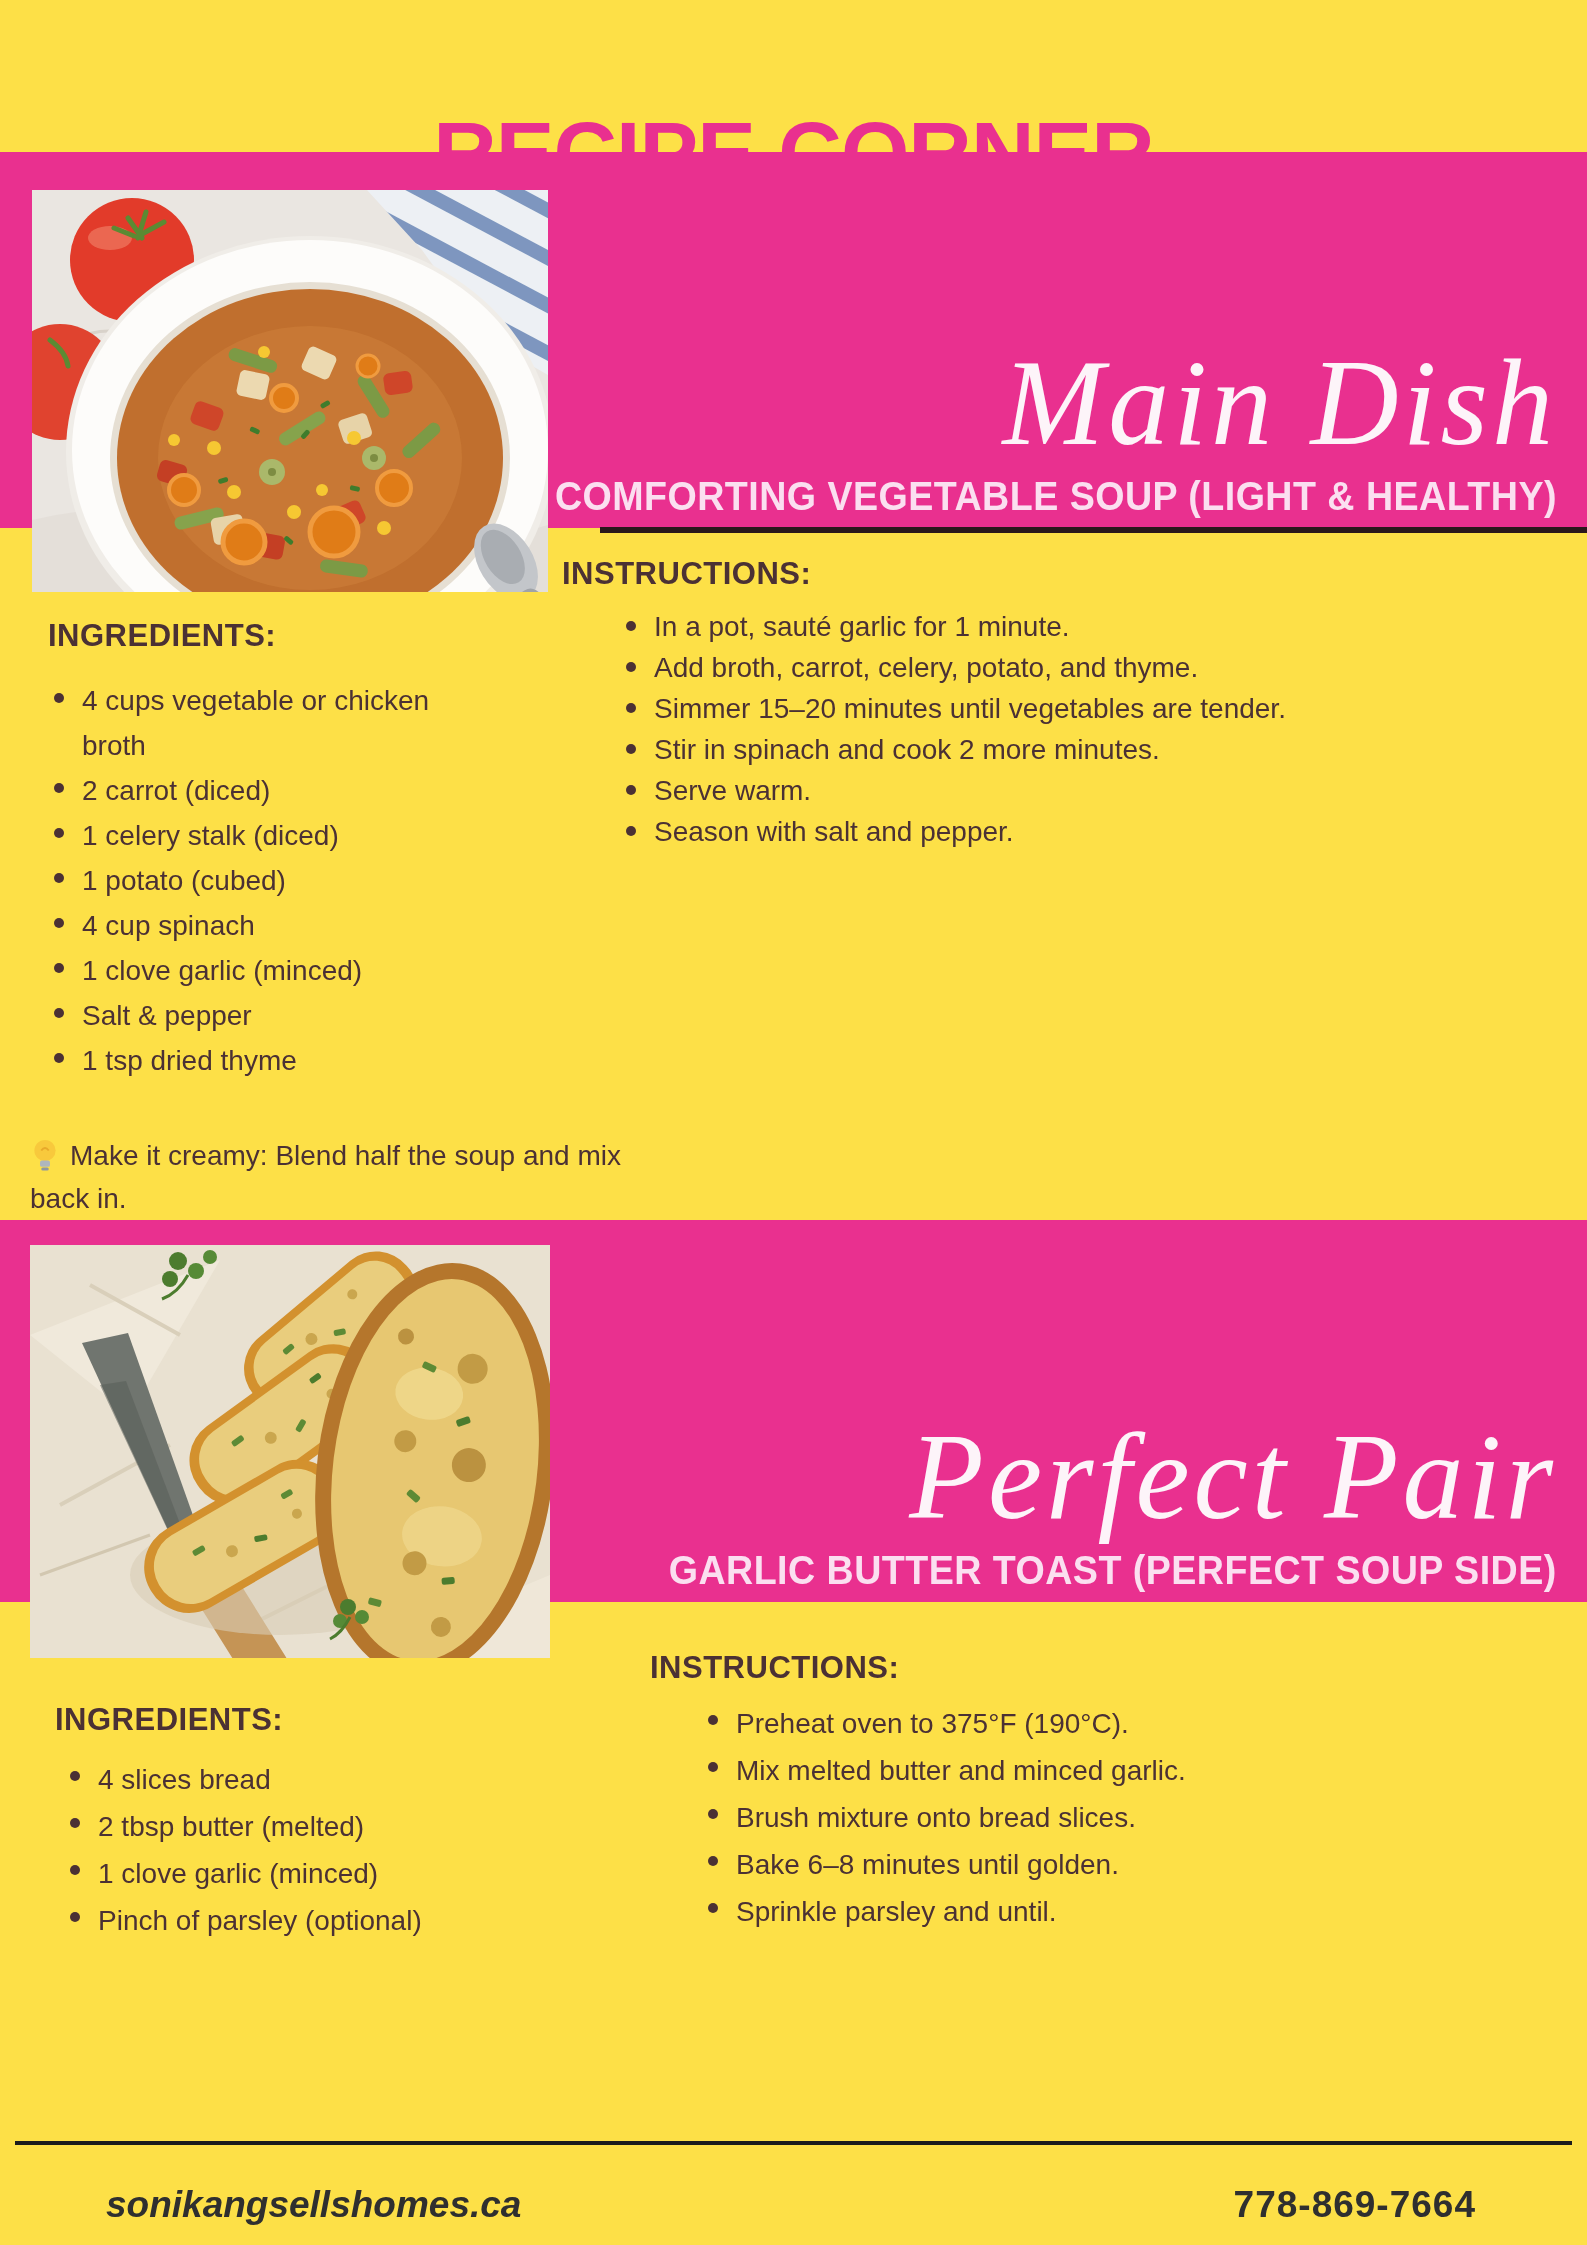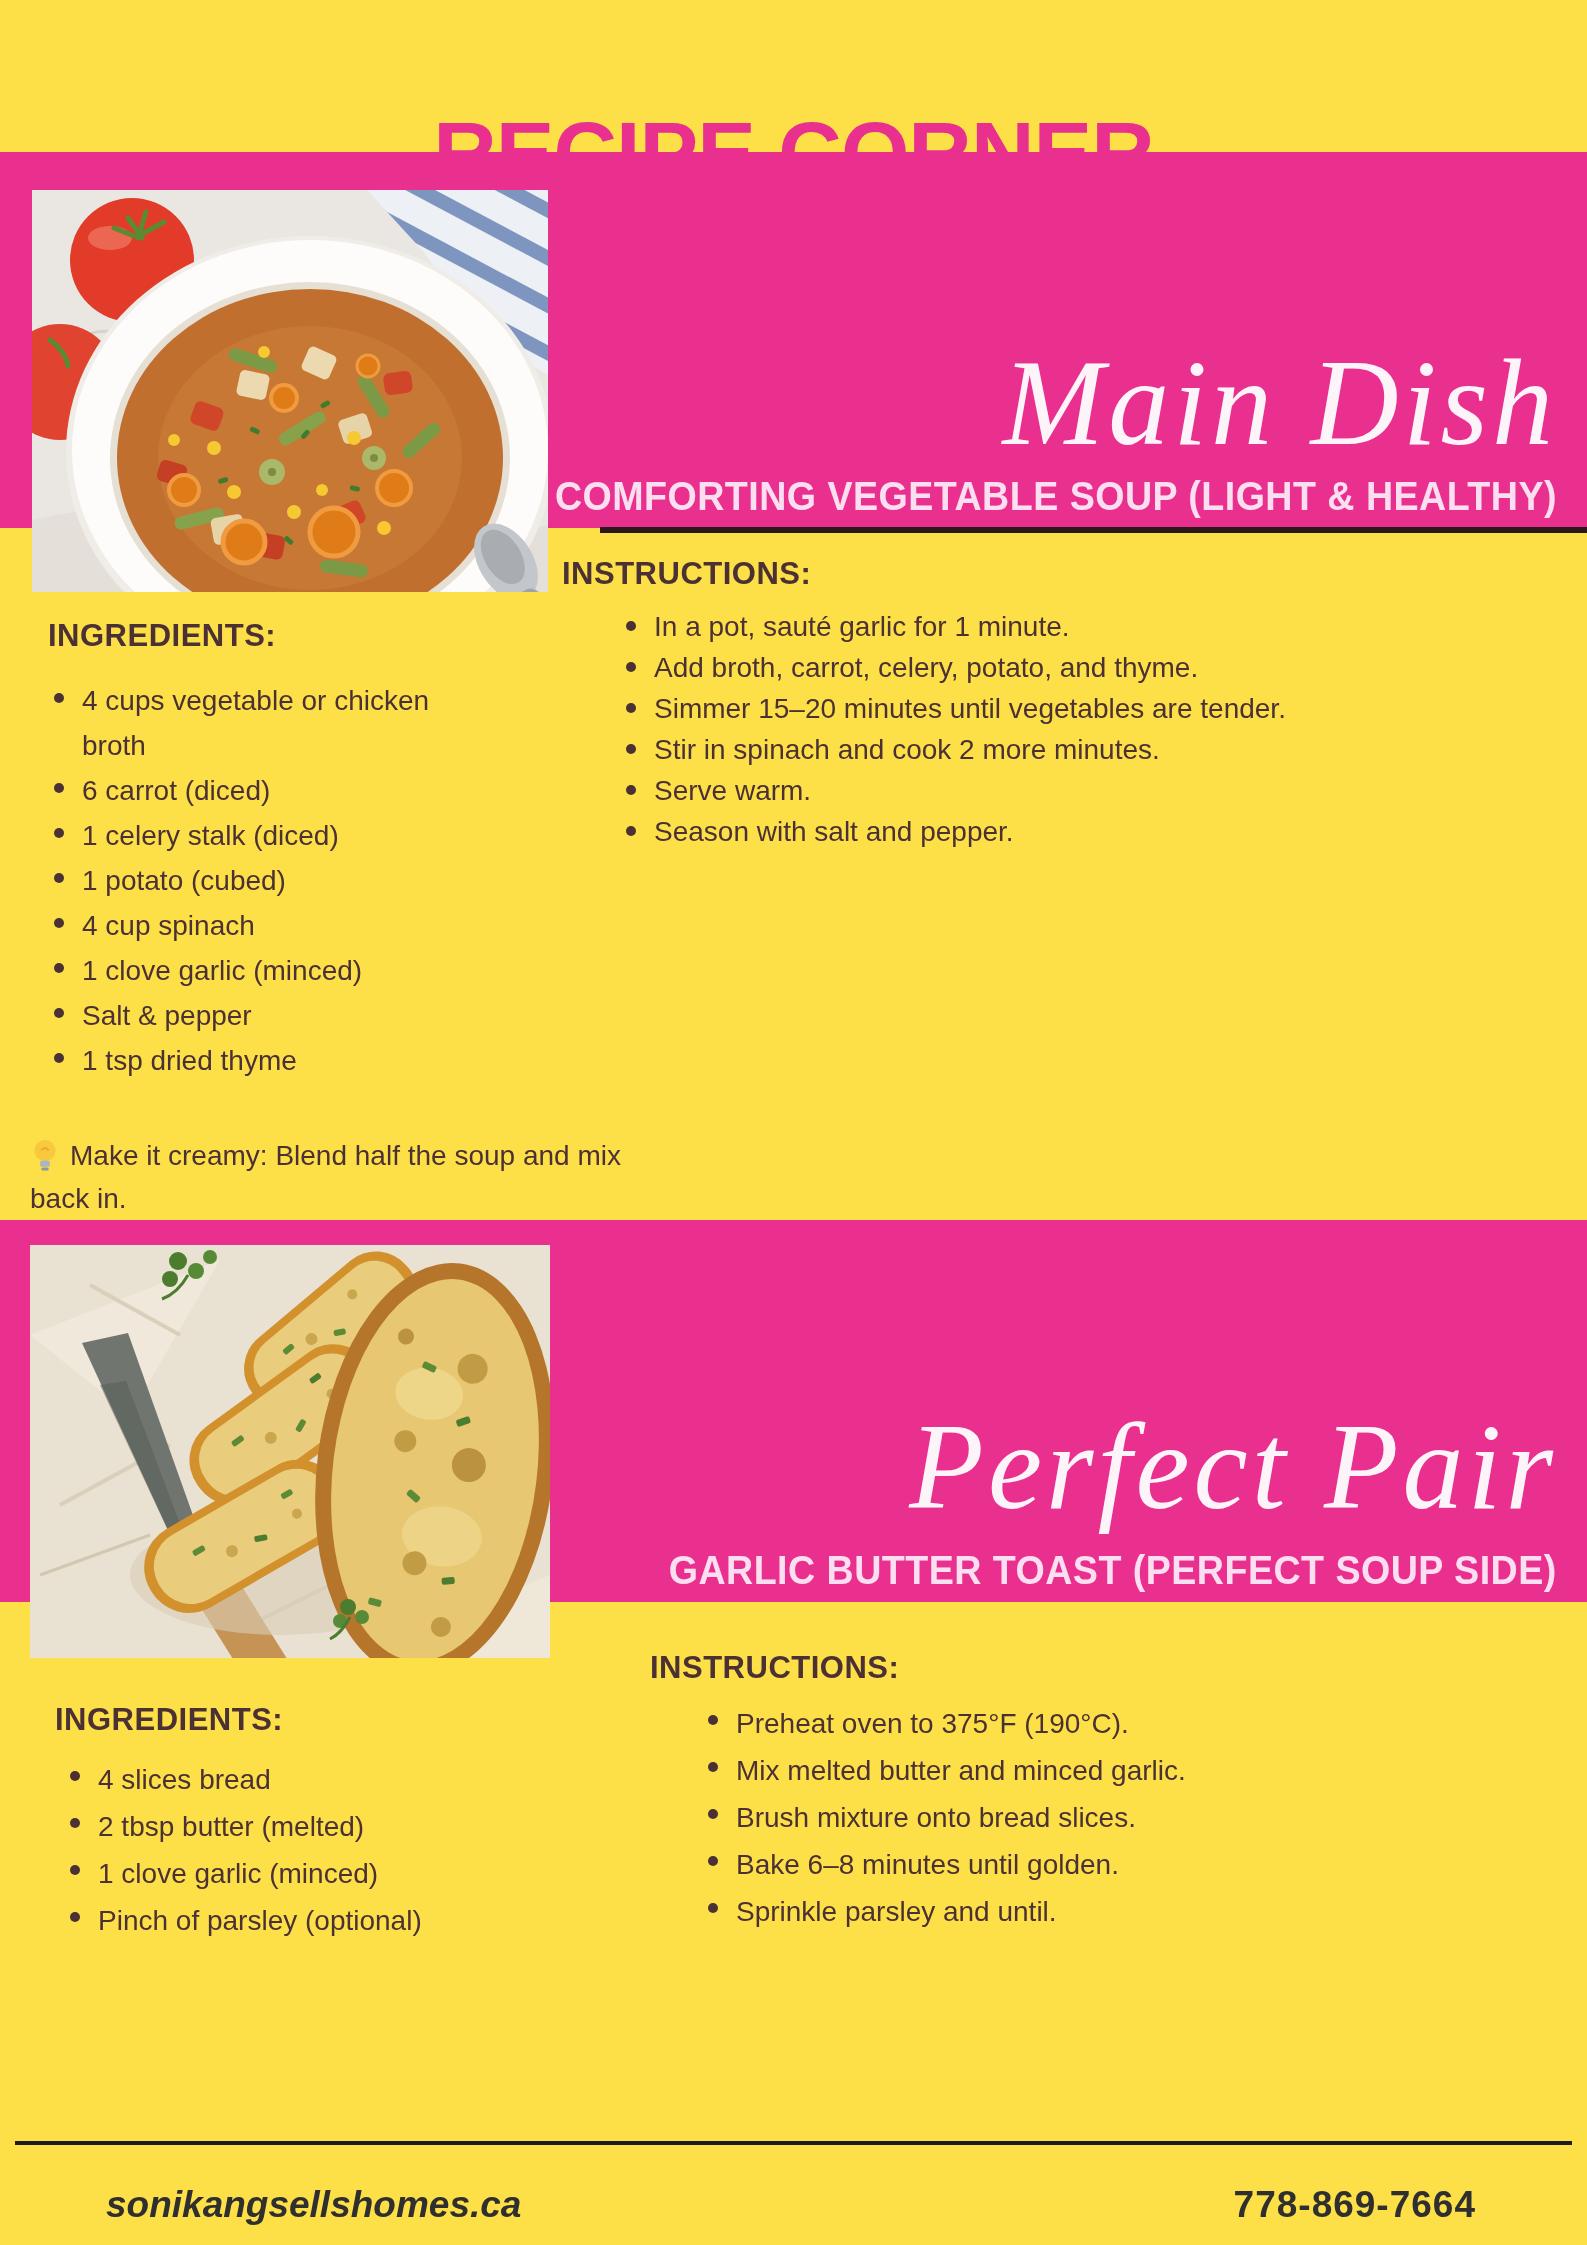--- a/index.html
+++ b/index.html
@@ -10,21 +10,21 @@
         font-weight:bold;font-size:88px;line-height:1;color:var(--pink,#E9308F);letter-spacing:-1px;}
 
   .band{position:absolute;left:0;width:100%;background:var(--pink,#E9308F);}
   .band-1{top:152px;height:376px;}
   .band-2{top:1220px;height:382px;}
 
   .script-title{position:absolute;right:30px;font-family:"Liberation Serif",serif;
         font-style:italic;color:#fdf4f9;font-size:122px;line-height:1;white-space:nowrap;
         letter-spacing:4px;}
   .band-1 .script-title{bottom:64px;}
-  .band-2 .script-title{bottom:74px;}
+  .band-2 .script-title{bottom:64px;}
 
   .band-subtitle{position:absolute;right:30px;bottom:9px;color:var(--subtitle-text,#FBDFF0);
         font-weight:bold;font-size:40px;letter-spacing:0.5px;white-space:nowrap;
         transform:scaleX(0.94);transform-origin:100% 50%;}
 
   .rule-1{position:absolute;top:527px;left:600px;right:0;height:6px;background:var(--rule-dark,#2A181B);}
 
   .photo{position:absolute;margin:0;padding:0;}
   .photo svg{display:block;width:100%;height:100%;}
   .photo-1{left:32px;top:190px;width:516px;height:402px;}
@@ -146,21 +146,21 @@
         <ellipse cx="474" cy="372" rx="27" ry="42" fill="#c3c6ca"></ellipse>
         <ellipse cx="474" cy="366" rx="18" ry="30" fill="#a9adb2"></ellipse>
         <rect x="462" y="406" width="24" height="90" rx="11" fill="#9fa3a8"></rect>
       </g>
     </svg>
   </figure>
 
   <h2 class="col-heading ing1-h">INGREDIENTS:</h2>
   <ul class="rlist ing1-list">
     <li>4 cups vegetable or chicken broth</li>
-    <li>6 carrot (diced)</li>
+    <li>2 carrot (diced)</li>
     <li>1 celery stalk (diced)</li>
     <li>1 potato (cubed)</li>
     <li>4 cup spinach</li>
     <li>1 clove garlic (minced)</li>
     <li>Salt &amp; pepper</li>
     <li>1 tsp dried thyme</li>
   </ul>
 
   <h2 class="col-heading ins1-h">INSTRUCTIONS:</h2>
   <ul class="rlist ins1-list">

